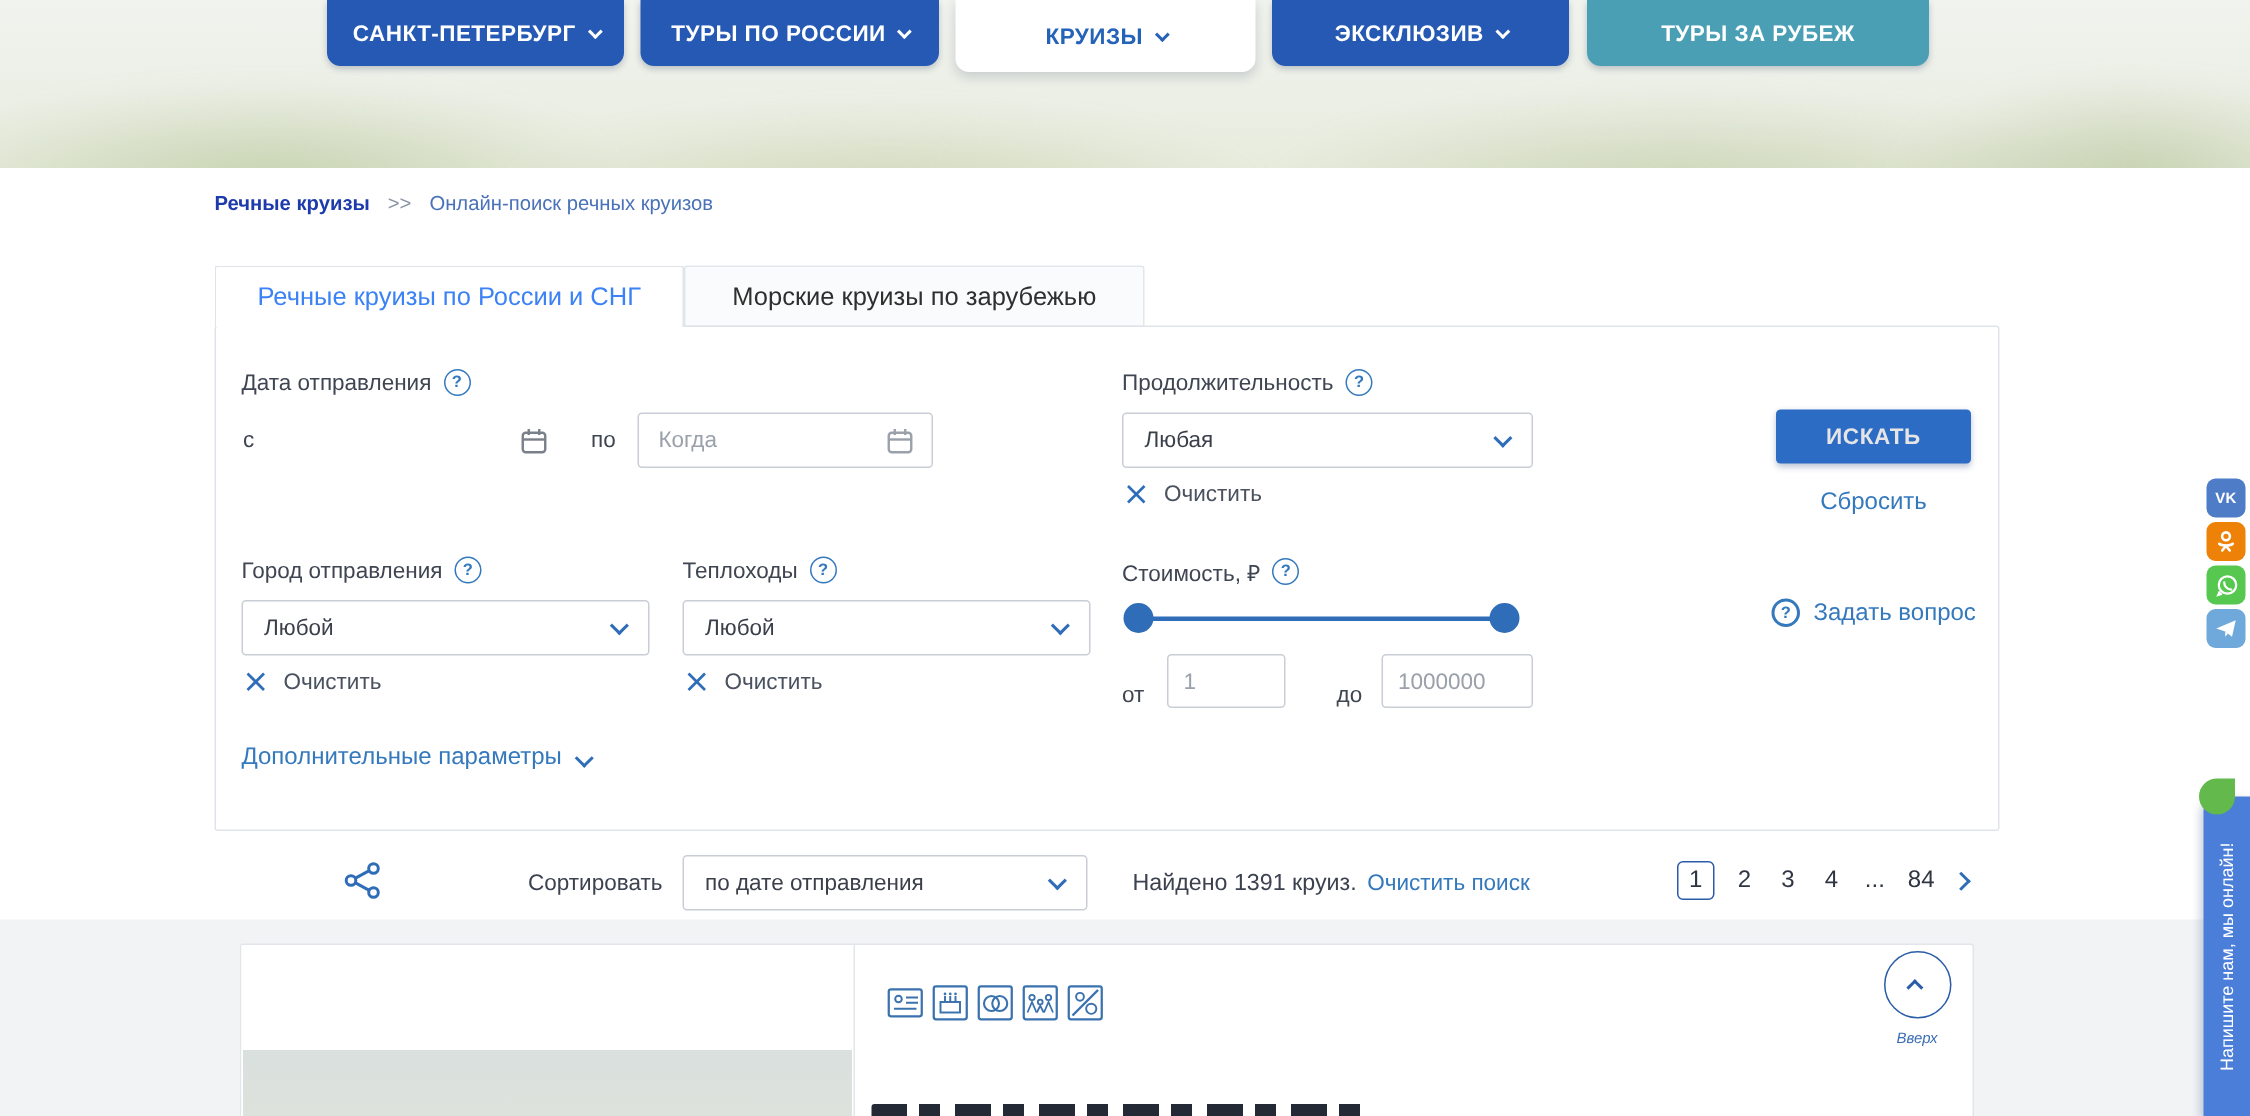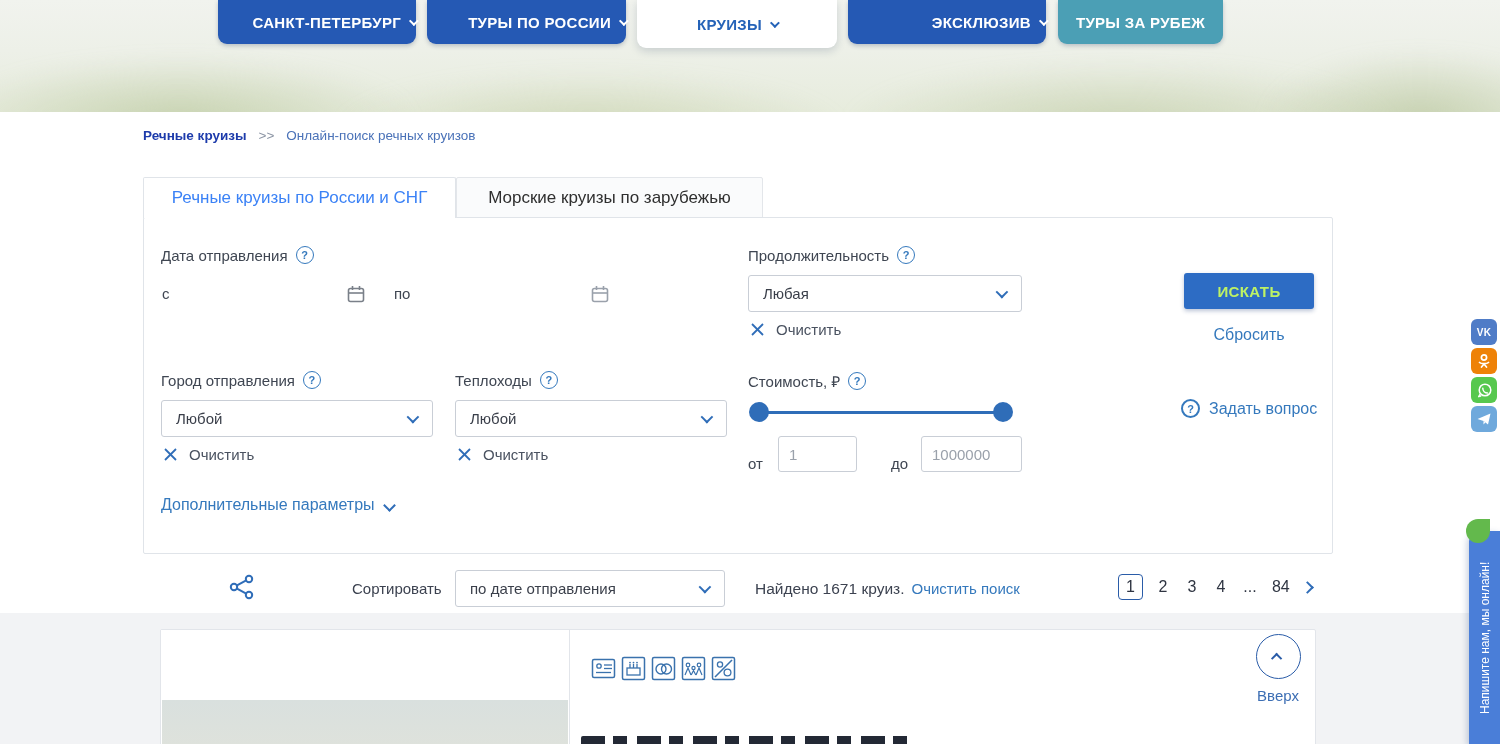--- a/index.html
+++ b/index.html
@@ -13,21 +13,21 @@
   .blob { position:absolute; border-radius:50%; filter:blur(9px); }
   .b1 { left:-60px; top:55px; width:480px; height:130px; background:radial-gradient(ellipse at center, rgba(173,190,140,.55), rgba(173,190,140,0) 70%); }
   .b2 { left:330px; top:70px; width:520px; height:120px; background:radial-gradient(ellipse at center, rgba(186,198,152,.50), rgba(186,198,152,0) 70%); }
   .b3 { left:840px; top:60px; width:560px; height:130px; background:radial-gradient(ellipse at center, rgba(178,192,146,.50), rgba(178,192,146,0) 70%); }
   .b4 { left:1260px; top:50px; width:320px; height:140px; background:radial-gradient(ellipse at center, rgba(170,186,138,.55), rgba(170,186,138,0) 70%); }
 
   
   .navbtn { position:absolute; top:0; height:44px; display:flex; align-items:center; justify-content:center;
             gap:8px; border-radius:0 0 9px 9px; font-weight:bold; font-size:15px; letter-spacing:.3px;
             color:#fff; cursor:pointer; box-shadow:0 2px 4px rgba(30,50,90,.25); }
-  .nav-blue { background:#2559b4;justify-content:flex-end; }
+  .nav-blue { background:#2559b4; }
   .nav-teal { background:#4b9fb5; }
   .nav-white { background:#fff; color:#2563b8; height:48px; box-shadow:0 3px 8px rgba(30,50,90,.18); }
   .chev { display:inline-block; width:8px; height:8px; border-right:2px solid currentColor;
           border-bottom:2px solid currentColor; transform:rotate(45deg) translateY(-2px); }
   .chev-sm { width:7px; height:7px; }
 
   
   .crumbs { position:absolute; left:143px; top:128px; font-size:13.5px; display:flex; gap:12px; align-items:baseline; }
   .crumb-root { color:#1d3bab; font-weight:bold; cursor:pointer; }
   .crumb-sep  { color:#8a93a3; }
@@ -52,21 +52,21 @@
          font-family:"Liberation Sans", sans-serif; }
   .fld::placeholder { color:#9aa1ab; }
   .fld-grey { color:#9aa1ab; }
   .cal { position:absolute; width:20px; height:20px; pointer-events:none; }
   .sel { position:absolute; height:37px; border:1px solid #c9ced6; border-radius:3px; background:#fff;
          display:flex; align-items:center; padding:0 14px; font-size:15px; color:#3a3f4a; cursor:pointer; }
   .sel .chev { position:absolute; right:16px; color:#2f6db8; width:9px; height:9px; }
   .mini-lab { position:absolute; font-size:15px; color:#3f4652; }
   .clear { position:absolute; display:flex; align-items:center; gap:12px; font-size:15px; color:#4a5260; cursor:pointer; }
   .btn-search { position:absolute; left:1040px; top:55px; width:130px; height:36px; background:#2d6cc4;
-                border:none; border-radius:3px; color:#bef264; font-weight:bold; font-size:15px;
+                border:none; border-radius:3px; color:#e5e5e5; font-weight:bold; font-size:15px;
                 letter-spacing:.4px; cursor:pointer; box-shadow:0 2px 4px rgba(30,60,120,.3);
                 font-family:"Liberation Sans", sans-serif; }
   .link { color:#3579bd; cursor:pointer; font-size:15px; }
   .reset { position:absolute; left:1040px; top:108px; width:130px; text-align:center; font-size:16px; }
   .ask { position:absolute; left:1037px; top:181px; display:flex; align-items:center; gap:9px; font-size:16px; }
   .ask .help { border-width:2px; width:19px; height:19px; }
   .slider { position:absolute; left:605px; top:183px; width:264px; height:22px; }
   .slider .track { position:absolute; left:10px; right:10px; top:10px; height:3px; background:#2f6db8; }
   .slider .knob { position:absolute; top:1px; width:20px; height:20px; border-radius:50%; background:#2f6db8; cursor:pointer; }
   .extra { position:absolute; left:17px; top:278px; display:flex; align-items:center; gap:10px; font-size:16px;
@@ -96,21 +96,21 @@
   .feat { width:25px; height:25px; cursor:default; }
   .title-clip { position:absolute; left:420px; top:106px; width:330px; height:9px;
                 background:repeating-linear-gradient(90deg,#232935 0 24px, transparent 24px 32px,
                  #232935 32px 46px, transparent 46px 56px); border-radius:2px 2px 0 0; }
 
   
   .upwrap { position:absolute; left:1248px; top:634px; width:60px; text-align:center; z-index:5; }
   .upbtn { width:45px; height:45px; margin:0 auto; border:1.7px solid #2a5ca8; border-radius:50%;
            background:#fff; display:flex; align-items:center; justify-content:center; cursor:pointer; }
   .upbtn .chev { transform:rotate(-135deg) translateY(-2px); color:#2a5ca8; }
-  .uplab { margin-top:8px; font-size:15px; color:#3c6eb4; cursor:pointer; }
+  .uplab { margin-top:8px; font-size:10px; color:#3c6eb4; cursor:pointer;font-style:italic; }
 
   
   .social { position:absolute; left:1471px; top:319px; display:flex; flex-direction:column; gap:3px; z-index:6; }
   .soc { width:26px; height:26px; border-radius:6px; display:flex; align-items:center; justify-content:center;
          color:#fff; cursor:pointer; }
   .soc-vk { background:#4f7cc7; font-weight:bold; font-size:10px; letter-spacing:.2px; }
   .soc-ok { background:#ee8208; }
   .soc-wa { background:#57c84f; }
   .soc-tg { background:#6fa9dc; }
 
@@ -146,21 +146,21 @@
     <span class="chev chev-sm"></span>
   </div>
   <div class="navbtn nav-white" style="left:637px; width:200px;">
     <span>КРУИЗЫ</span>
     <span class="chev chev-sm"></span>
   </div>
   <div class="navbtn nav-blue" style="left:848px; width:198px;">
     <span>ЭКСКЛЮЗИВ</span>
     <span class="chev chev-sm"></span>
   </div>
-  <div class="navbtn nav-teal" style="left:1058px; width:165px;">
+  <div class="navbtn nav-teal" style="left:1058px; width:228px;">
     <span>ТУРЫ ЗА РУБЕЖ</span>
   </div>
 
   <div class="crumbs">
     <span class="crumb-root">Речные круизы</span>
     <span class="crumb-sep">&gt;&gt;</span>
     <span class="crumb-cur">Онлайн-поиск речных круизов</span>
   </div>
 
   <div class="tab tab-active">
@@ -179,20 +179,21 @@
         </span>
     </div>
     <div class="mini-lab" style="left:18px; top:67px;">с</div>
     <svg class="cal" style="left:202px; top:66px;" viewBox="0 0 20 20">
       <rect x="2.5" y="4.5" width="15" height="13" rx="2" fill="none" stroke="#7a8089" stroke-width="1.6"></rect>
       <line x1="2.5" y1="9" x2="17.5" y2="9" stroke="#7a8089" stroke-width="1.6"></line>
       <line x1="6.5" y1="2" x2="6.5" y2="6" stroke="#7a8089" stroke-width="1.6"></line>
       <line x1="13.5" y1="2" x2="13.5" y2="6" stroke="#7a8089" stroke-width="1.6"></line>
     </svg>
     <div class="mini-lab" style="left:250px; top:67px;">по</div>
+    <input class="fld" style="left: 281px; top: 57px;" placeholder="Когда">
     <svg class="cal" style="left:446px; top:66px;" viewBox="0 0 20 20">
       <rect x="2.5" y="4.5" width="15" height="13" rx="2" fill="none" stroke="#9aa1ab" stroke-width="1.6"></rect>
       <line x1="2.5" y1="9" x2="17.5" y2="9" stroke="#9aa1ab" stroke-width="1.6"></line>
       <line x1="6.5" y1="2" x2="6.5" y2="6" stroke="#9aa1ab" stroke-width="1.6"></line>
       <line x1="13.5" y1="2" x2="13.5" y2="6" stroke="#9aa1ab" stroke-width="1.6"></line>
     </svg>
 
     <div class="lab" style="left:604px; top:28px;">
       <span>Продолжительность</span>
       <span class="help">
@@ -287,21 +288,21 @@
     <circle cx="20" cy="21" r="3.2" fill="none" stroke="#2f6db8" stroke-width="2"></circle>
     <line x1="8" y1="11.4" x2="17.2" y2="6.4" stroke="#2f6db8" stroke-width="2"></line>
     <line x1="8" y1="14.6" x2="17.2" y2="19.6" stroke="#2f6db8" stroke-width="2"></line>
   </svg>
   <div class="sort-lab">Сортировать</div>
   <div class="sel sort-sel">
     <span>по дате отправления</span>
     <span class="chev"></span>
   </div>
   <div class="found">
-    <span>Найдено 1671 круиз.</span>
+    <span>Найдено 1391 круиз.</span>
     <span class="link">Очистить поиск</span>
   </div>
   <div class="pager">
     <span class="page-n page-active">1</span>
     <span class="page-n">2</span>
     <span class="page-n">3</span>
     <span class="page-n">4</span>
     <span class="page-n">...</span>
     <span class="page-n">84</span>
     <span class="page-next">

